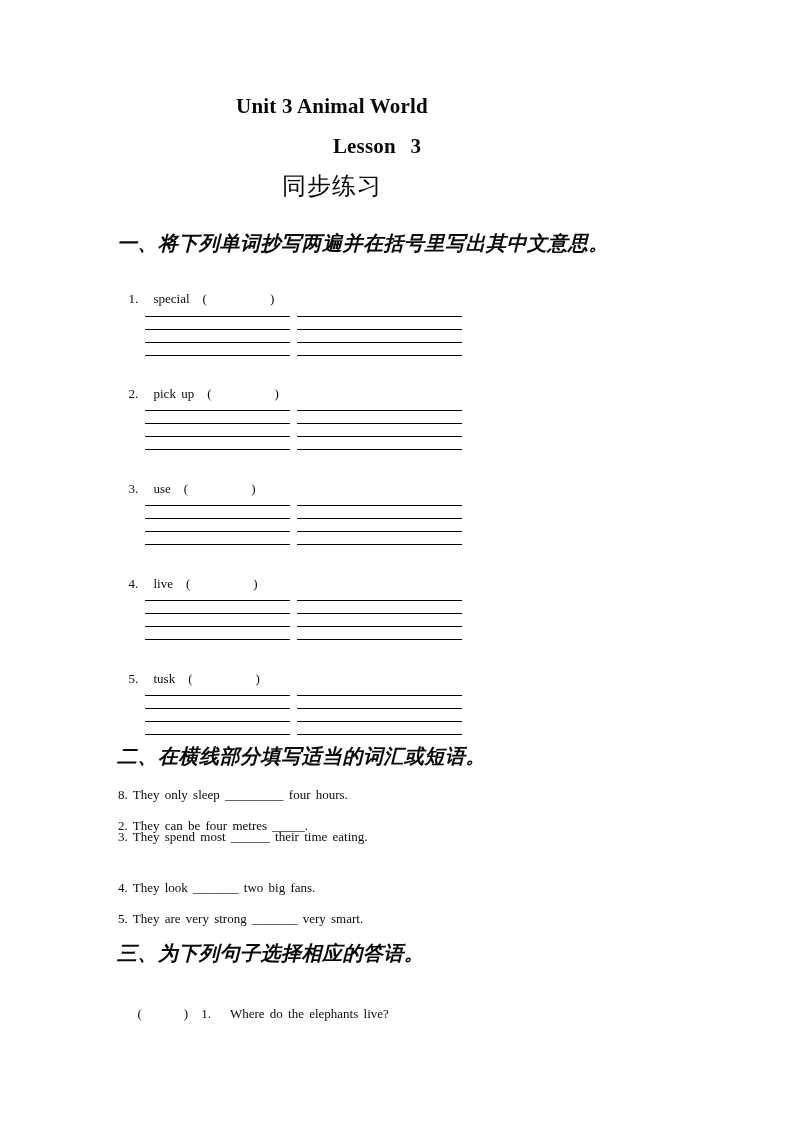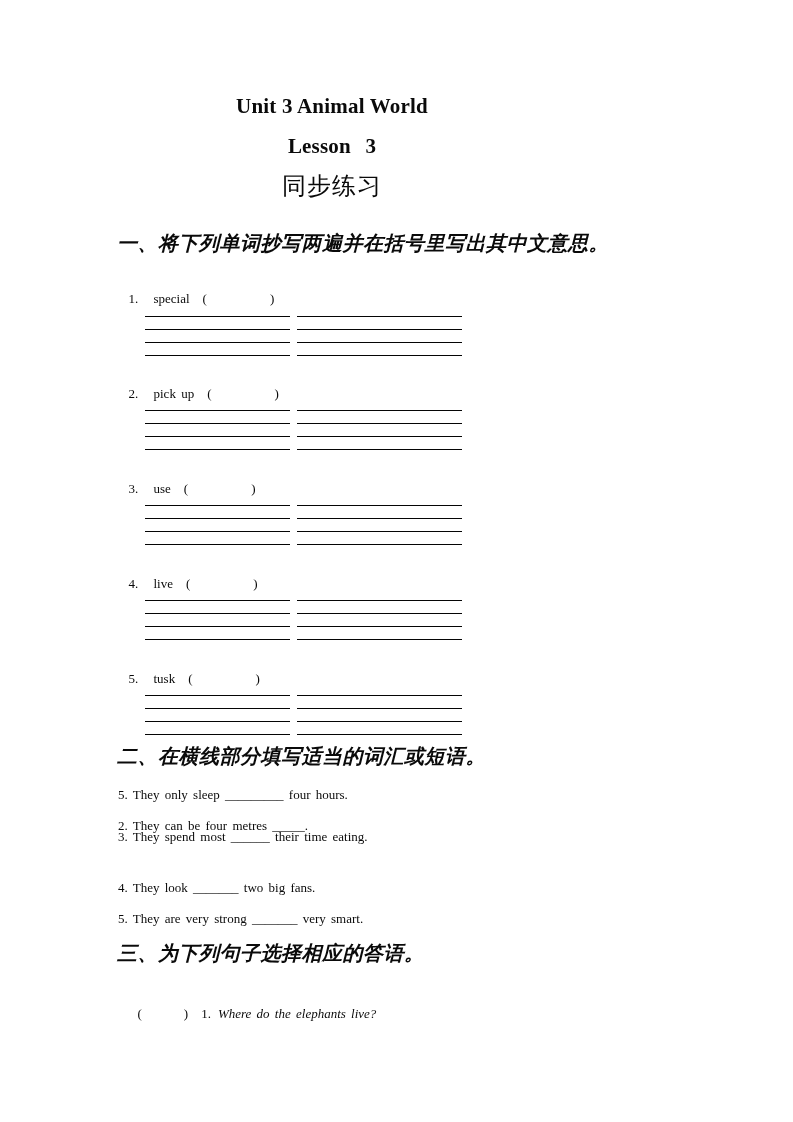--- a/index.html
+++ b/index.html
@@ -13,21 +13,21 @@
   }
   .abs { position: absolute; }
   .center { left: 0; width: 664px; text-align: center; }
 
   .title-en {
     font-family: "Liberation Serif", "DejaVu Serif", serif;
     font-weight: bold;
     font-size: 21px;
     letter-spacing: 0.2px;
   }
-  .lesson { word-spacing: 9px; }
+  .lesson { word-spacing: 9px; padding-left: 45px; }
   .title-cn {
     font-family: "Liberation Sans", "DejaVu Sans", sans-serif;
     font-weight: normal;
     font-size: 24px;
     letter-spacing: 1px;
   }
   .sec-heading {
     font-family: "Liberation Sans", "DejaVu Sans", sans-serif;
     font-weight: bold;
     font-size: 20px;
@@ -46,21 +46,21 @@
   .wgrid { position: absolute; }
   .wline {
     height: 0;
     border-top: 1.5px solid #050505;
     margin-bottom: 11.9px;
   }
   .wline:last-child { margin-bottom: 0; }
 
   .s3-item .paren { white-space: pre; }
   .s3-item .num { margin-left: 13px; }
-  .s3-item .question { margin-left: 7px; font-style: italic; }
+  .s3-item .question { margin-left: 19px; }
 </style>
 </head>
 <body>
 
 <div class="abs center title-en" style="top:94px">Unit 3 Animal World</div>
 <div class="abs center title-en lesson" style="top:134px">Lesson 3</div>
 <div class="abs center title-cn" style="top:170px">同步练习</div>
 
 <div class="abs sec-heading" style="left:117px; top:230px">一、将下列单词抄写两遍并在括号里写出其中文意思。</div>
 
@@ -139,21 +139,21 @@
 </div>
 <div class="wgrid" style="left:297px; top:695px; width:165px">
   <div class="wline"></div>
     <div class="wline"></div>
     <div class="wline"></div>
     <div class="wline"></div>
 </div>
 
 <div class="abs sec-heading" style="left:117px; top:743px">二、在横线部分填写适当的词汇或短语。</div>
 
-<div class="abs body-en" style="left:118px; top:787px">5. They only sleep _________ four hours.</div>
+<div class="abs body-en" style="left:118px; top:787px">8. They only sleep _________ four hours.</div>
 <div class="abs body-en" style="left:118px; top:818px">2. They can be four metres _____.</div>
 <div class="abs body-en" style="left:118px; top:829px">3. They spend most ______ their time eating.</div>
 <div class="abs body-en" style="left:118px; top:880px">4. They look _______ two big fans.</div>
 <div class="abs body-en" style="left:118px; top:911px">5. They are very strong _______ very smart.</div>
 
 <div class="abs sec-heading" style="left:117px; top:940px">三、为下列句子选择相应的答语。</div>
 
 <div class="abs body-en s3-item" style="left:127px; top:990px">
   <span class="paren">(        )</span><span class="num">1.</span><span class="question">Where do the elephants live?</span>
 </div>

